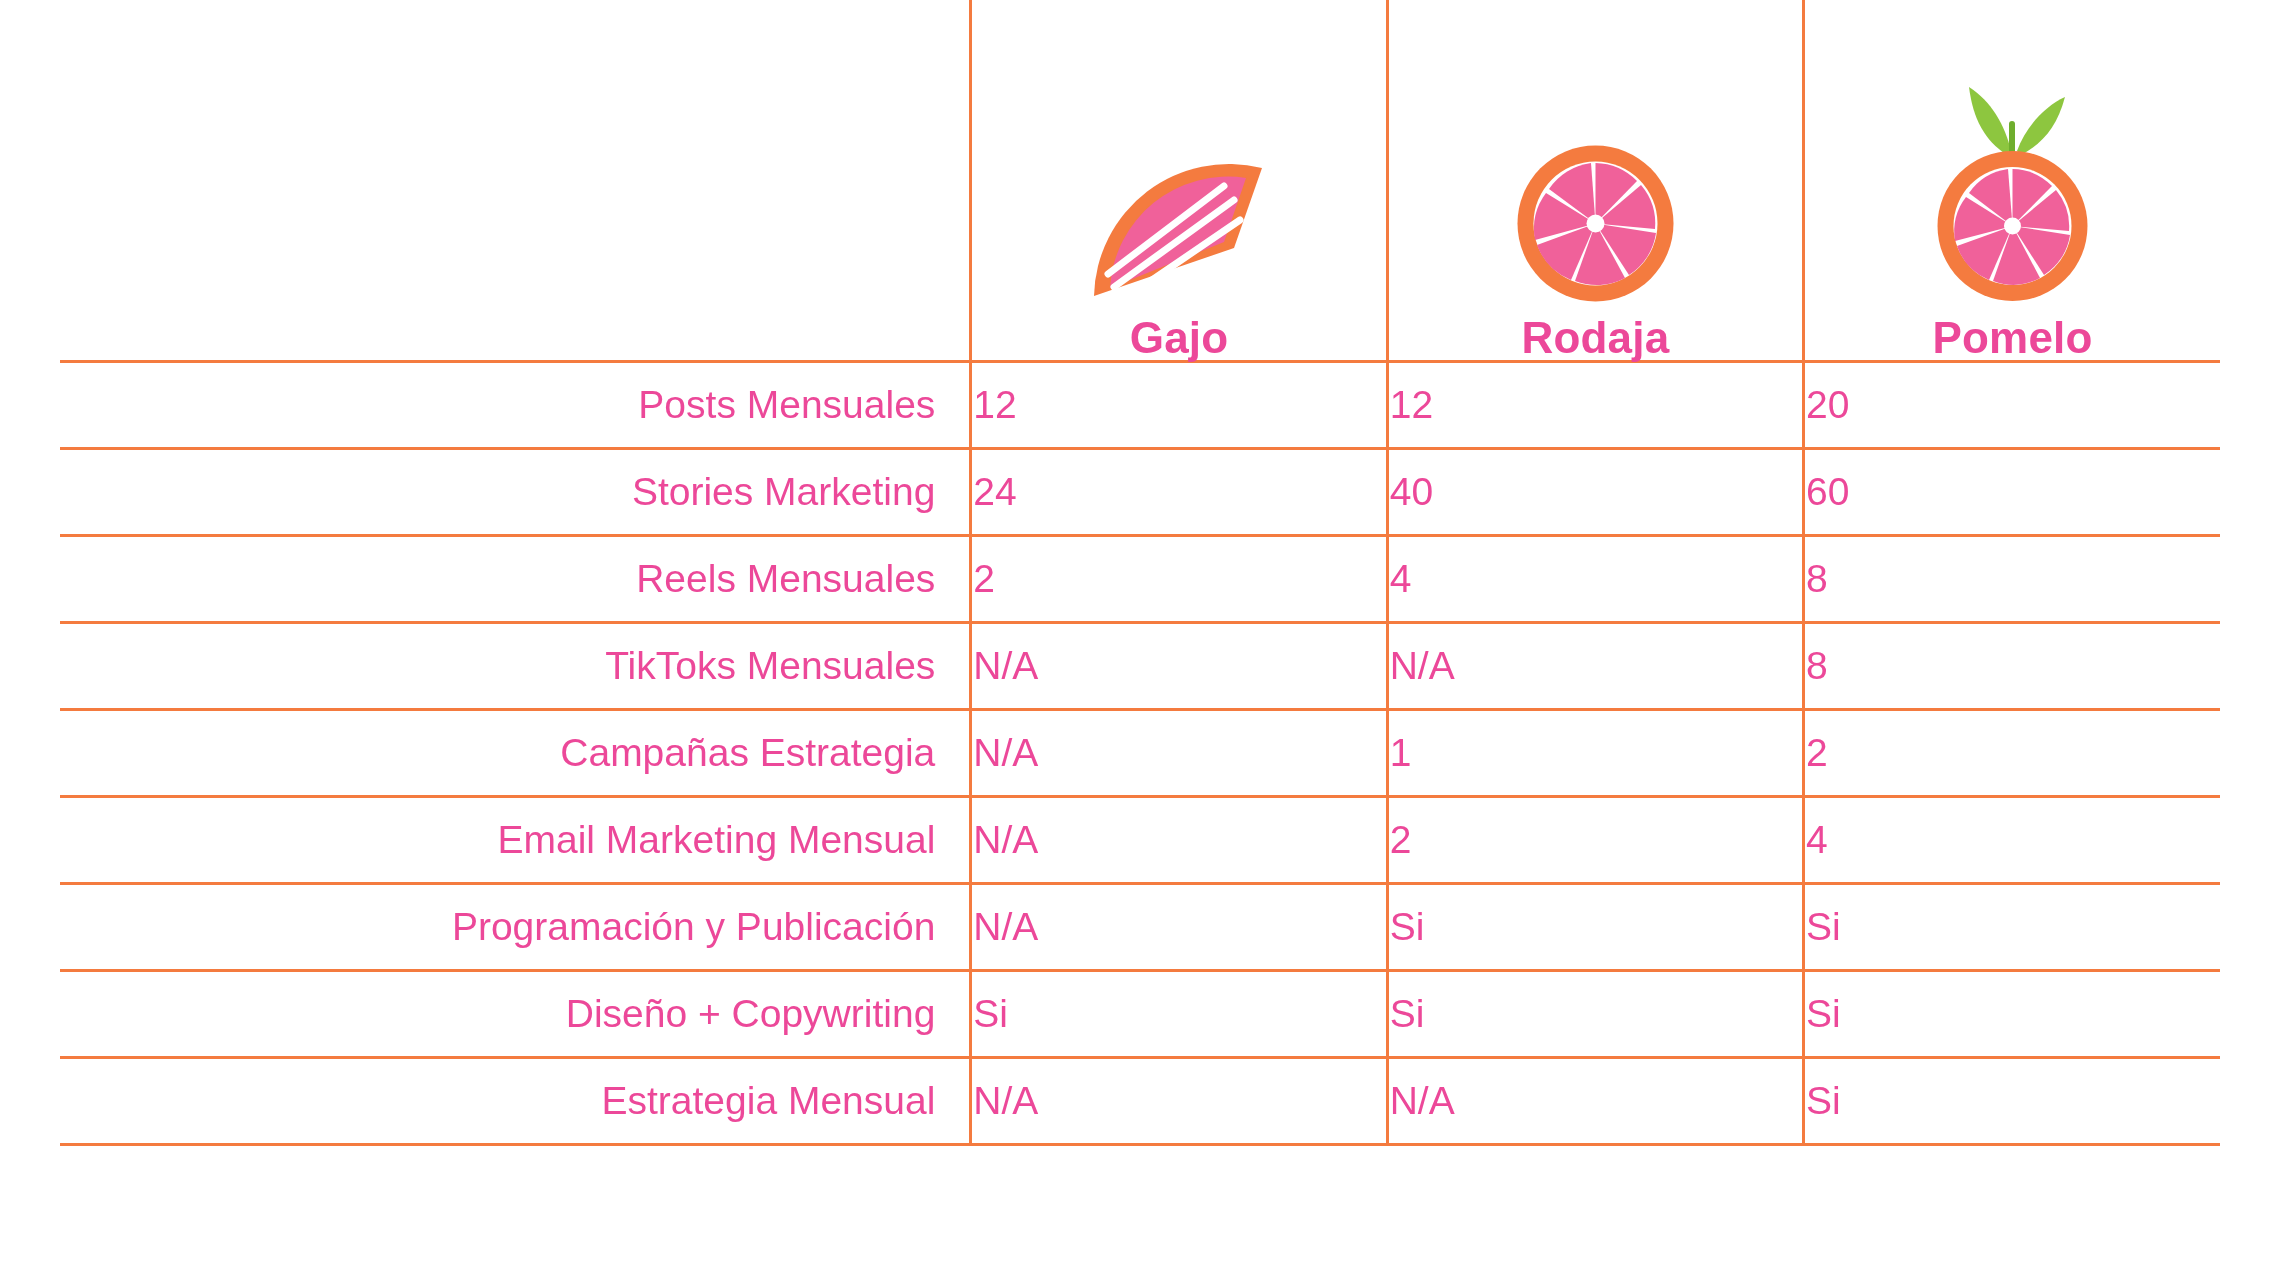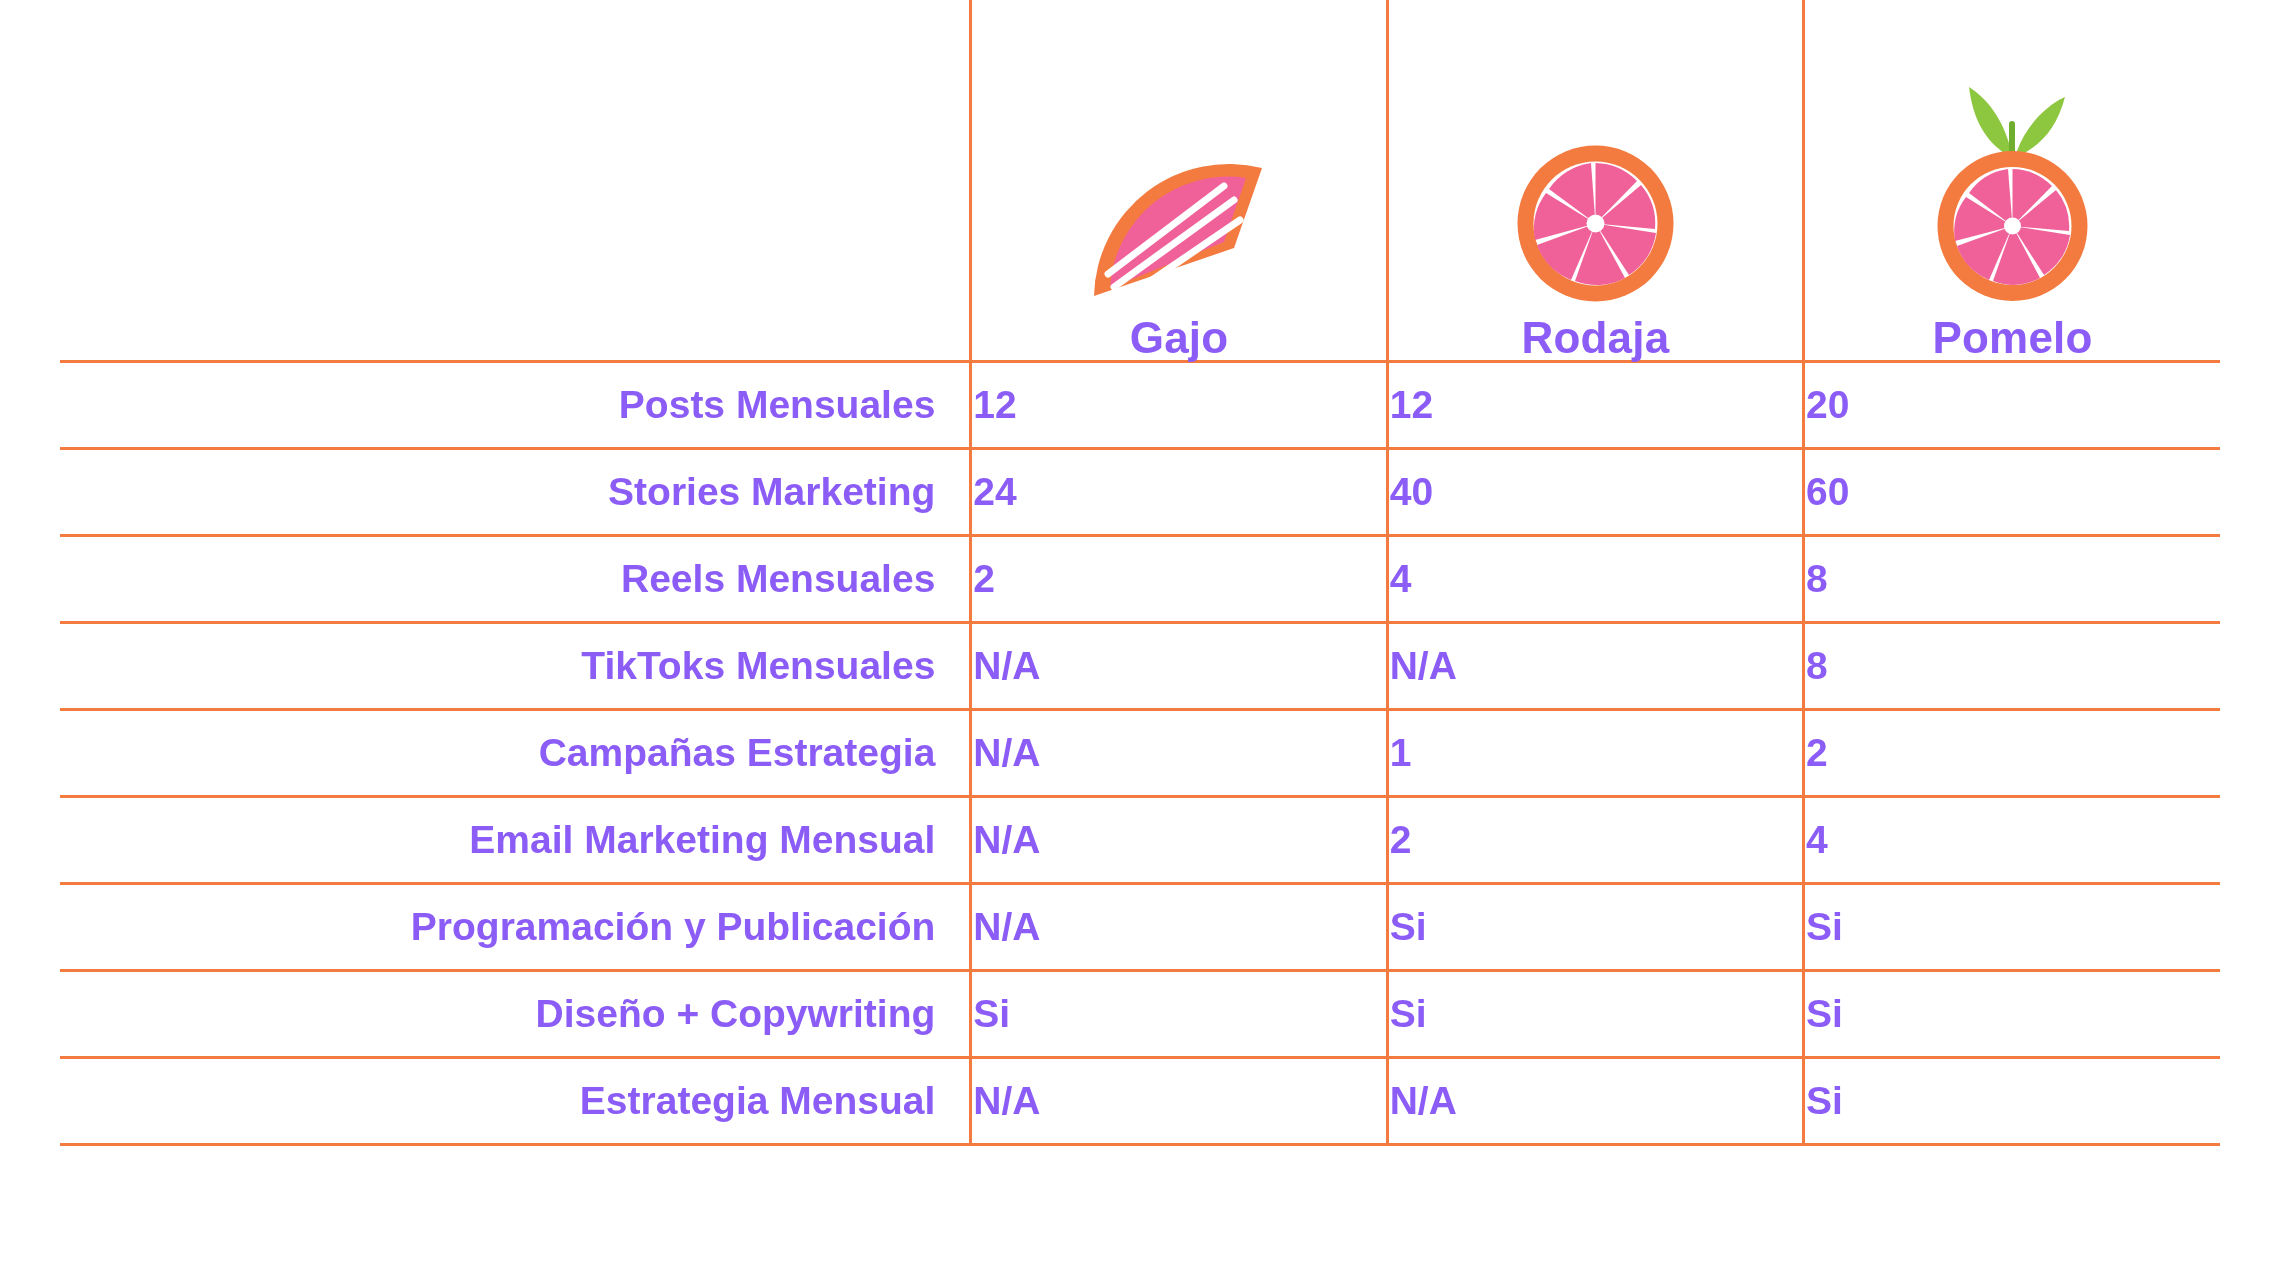--- a/index.html
+++ b/index.html
@@ -55,31 +55,31 @@
     display: flex;
     align-items: flex-end;
     justify-content: center;
     padding-bottom: 10px;
   }
 
   .plan-name {
     font-size: 44px;
     font-weight: bold;
     letter-spacing: 0.2px;
-    color: #8b5cf6;
+    color: #ec4899;
     line-height: 1;
   }
 
   
   tr.data-row td {
     border-top: 3px solid #f47b3f;
     height: 82px;
     font-size: 39px;
-    font-weight: 700;
-    color: #8b5cf6;
+    font-weight: 400;
+    color: #ec4899;
   }
 
   td.feature-cell {
     text-align: right;
     padding-right: 34px;
     white-space: nowrap;
   }
 
   td.value-cell {
     text-align: left;

